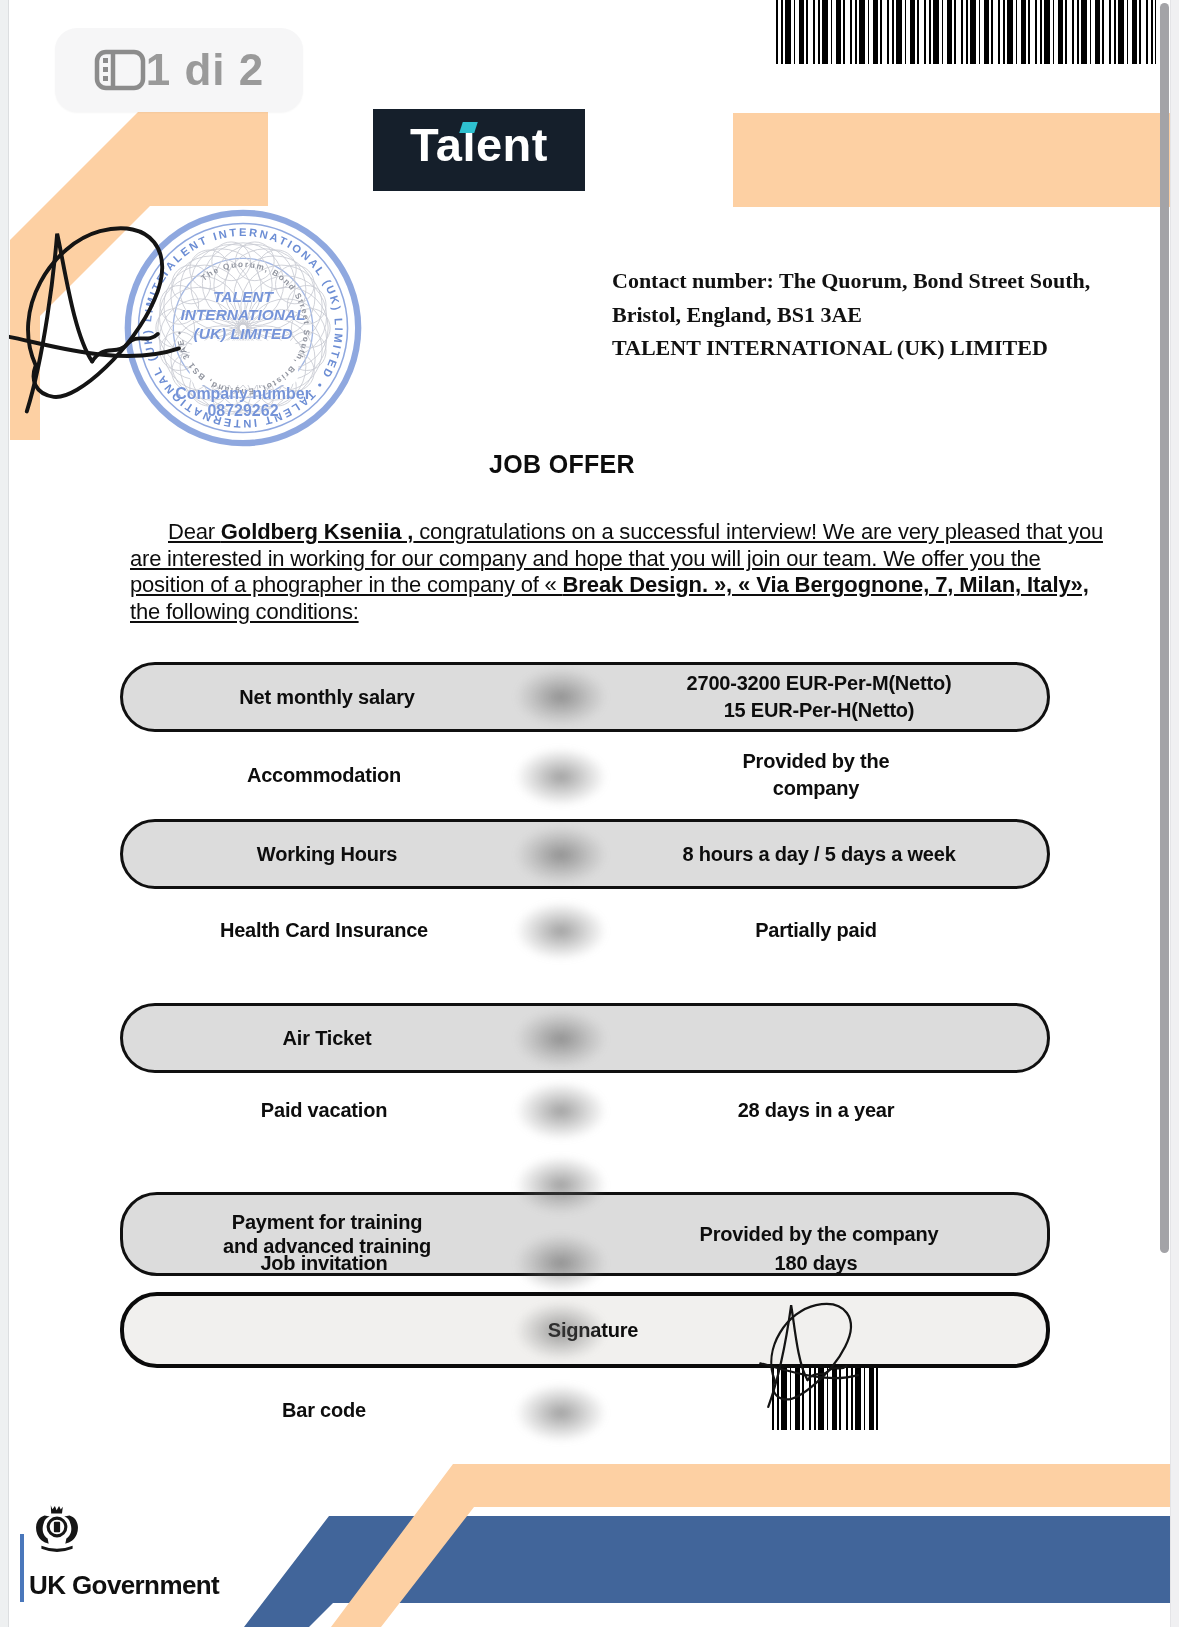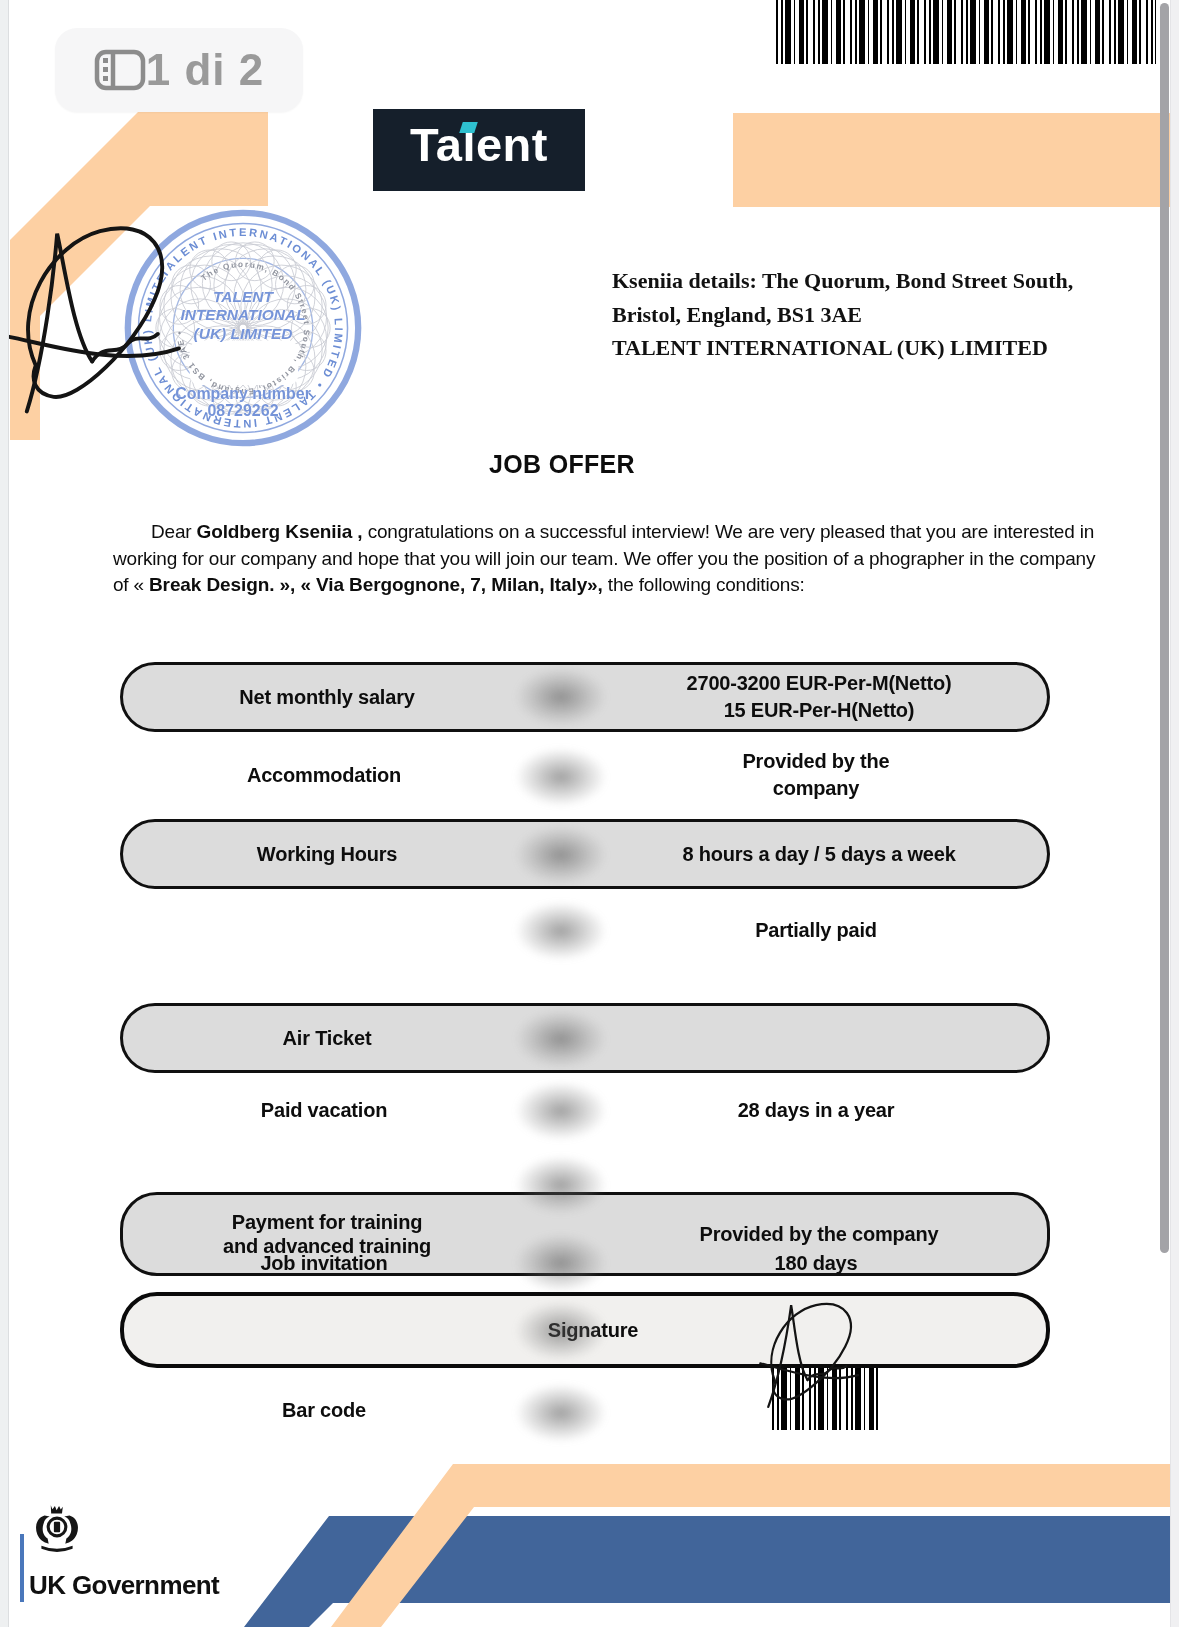--- a/index.html
+++ b/index.html
@@ -33,22 +33,22 @@
   
   #stamp{left:122px;top:207px;width:242px;height:242px;z-index:3;opacity:.95;}
   #sig-stamp{left:2px;top:212px;width:195px;height:215px;z-index:4;transform:rotate(-6deg);}
   #sig-row{left:722px;top:1294px;width:182px;height:124px;z-index:5;transform:rotate(-3deg);}
   
   #contact{left:612px;top:264px;width:512px;font-family:"Liberation Serif",serif;
            font-weight:bold;font-size:22px;line-height:33.5px;color:#111;z-index:3;}
   
   #title{left:0;top:450px;width:1124px;text-align:center;font-size:25px;font-weight:bold;
          letter-spacing:0.3px;z-index:3;}
-  #intro{left:113px;top:519px;width:988px;font-size:19px;line-height:26.5px;
-         letter-spacing:-0.2px;text-indent:38px;z-index:3;}
+  #intro{left:130px;top:519px;width:988px;font-size:22px;line-height:26.5px;
+         letter-spacing:-0.2px;text-indent:38px;z-index:3;text-decoration:underline;}
   #intro b{letter-spacing:-0.1px;}
   
   .row{left:120px;width:930px;z-index:3;display:flex;align-items:center;box-sizing:border-box;}
   .row .lbl{width:376px;text-align:center;font-weight:bold;font-size:20px;line-height:24px;
             letter-spacing:-0.2px;padding-left:16px;}
   .row .val{position:absolute;left:478px;width:436px;text-align:center;font-weight:bold;
             font-size:20px;line-height:27px;letter-spacing:-0.2px;}
   .pill{background:var(--pillgray);border:3.5px solid #101010;border-radius:37px;}
   .pill-light{background:#f1f0ee;border:4.5px solid #0a0a0a;border-radius:37px;}
   .smudge{width:90px;height:58px;z-index:4;filter:blur(3px);
@@ -173,21 +173,21 @@
 <svg class="abs" id="sig-stamp" viewBox="0 0 200 220">
   <g fill="none" stroke="#141414" stroke-width="4" stroke-linecap="round">
     <path d="M30 150 C 10 90, 60 28, 110 20 C 162 12, 186 48, 158 96 C 132 142, 70 190, 45 184 C 26 179, 23 164, 30 150 Z"></path>
     <path d="M16 196 C 40 140, 58 60, 66 18 C 70 52, 72 122, 88 152"></path>
     <path d="M88 152 C 102 134, 114 150, 127 137 C 137 128, 147 140, 158 131"></path>
     <path d="M6 118 C 45 130, 118 162, 178 148"></path>
   </g>
 </svg>
 
 <div class="abs" id="contact">
-  <div>Kseniia details: The Quorum, Bond Street South,</div>
+  <div>Contact number: The Quorum, Bond Street South,</div>
   <div>Bristol, England, BS1 3AE</div>
   <div>TALENT INTERNATIONAL (UK) LIMITED</div>
 </div>
 
 <div class="abs" id="title">JOB OFFER</div>
 
 <div class="abs" id="intro"><span>Dear </span><b>Goldberg Kseniia ,</b><span> congratulations on a successful interview! We are very pleased that you are interested in working for our company  and hope that you will join our team. We offer you the position of a phographer in the company of «  </span><b>Break Design. », « Via Bergognone, 7, Milan, Italy»,</b><span> the following conditions:</span></div>
 
 <div class="abs row pill" style="top:662px;height:70px;">
   <div class="lbl">Net monthly salary</div>
@@ -201,20 +201,21 @@
   <div class="val">
       <div>Provided by the</div>
       <div>company</div>
     </div>
 </div>
 <div class="abs row pill" style="top:819px;height:70px;">
   <div class="lbl">Working Hours</div>
   <div class="val">8 hours a day / 5 days a week</div>
 </div>
 <div class="abs row" style="top:898px;height:64px;">
+  <div class="lbl">Health Card Insurance</div>
   <div class="val">Partially paid</div>
 </div>
 <div class="abs row pill" style="top:1003px;height:70px;">
   <div class="lbl">Air Ticket</div>
 </div>
 <div class="abs row" style="top:1079px;height:62px;">
   <div class="lbl">Paid vacation</div>
   <div class="val">28 days in a year</div>
 </div>
 <div class="abs row pill" style="top:1192px;height:84px;">

